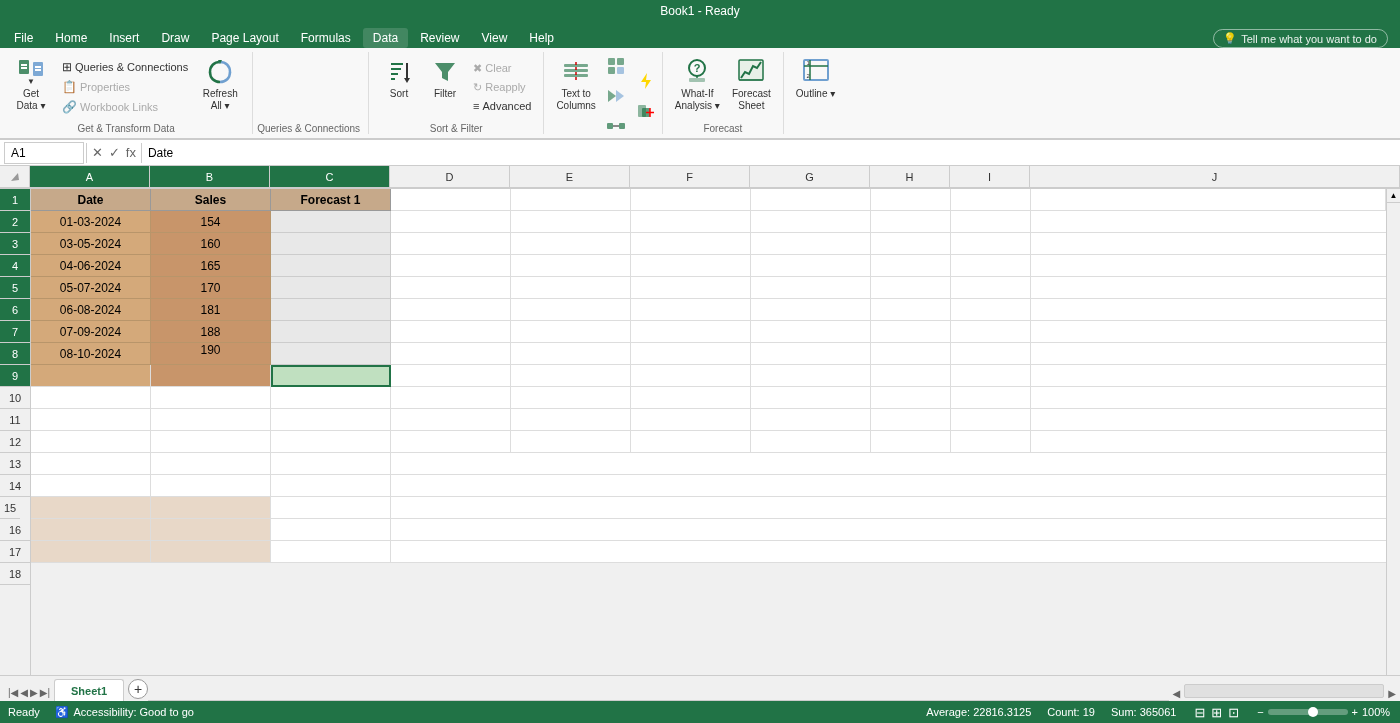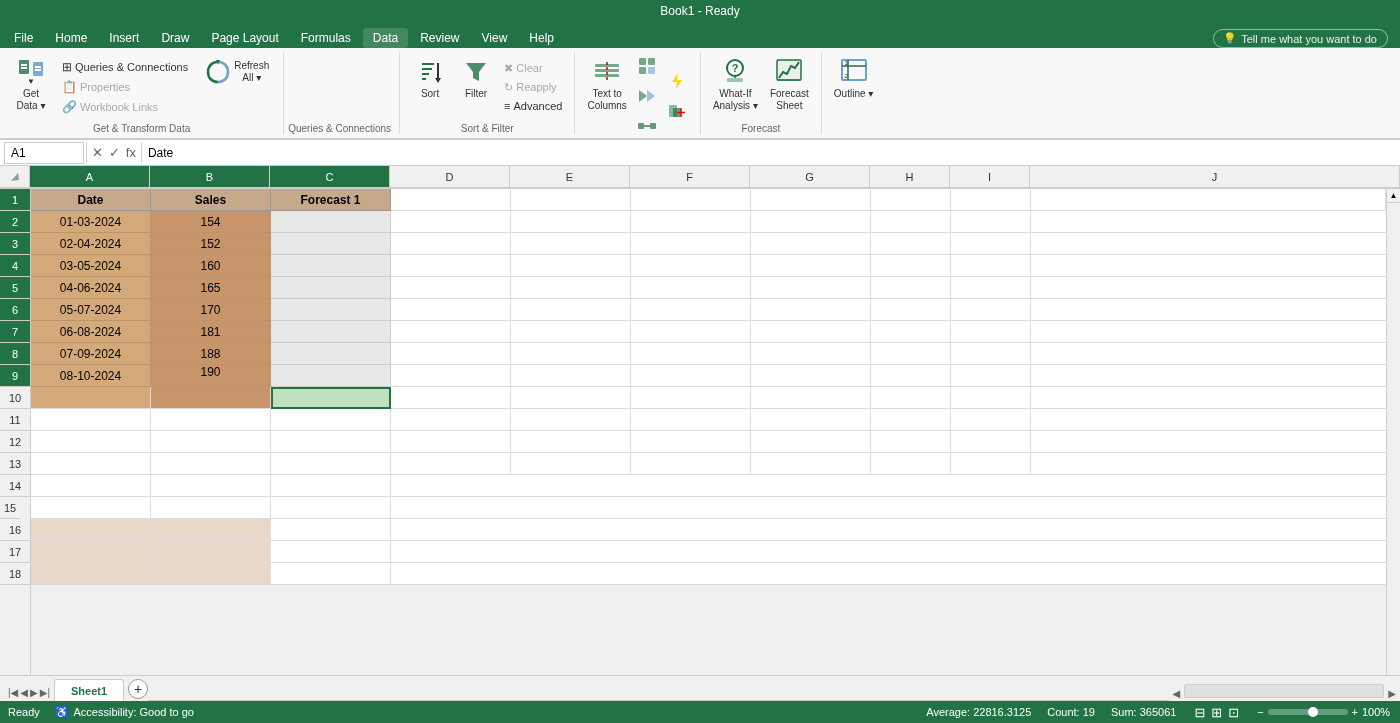--- a/index.html
+++ b/index.html
@@ -60,21 +60,21 @@
           <div style="display:flex;align-items:center;padding:2px 4px;cursor:pointer;border-radius:2px;font-size:11px;color:#aaa;white-space:nowrap;">
             <span style="margin-right:3px;font-size:12px;">📋</span>
             <span>Properties</span>
           </div>
           <div style="display:flex;align-items:center;padding:2px 4px;cursor:pointer;border-radius:2px;font-size:11px;color:#aaa;white-space:nowrap;">
             <span style="margin-right:3px;font-size:12px;">🔗</span>
             <span>Workbook Links</span>
           </div>
         </div>
 
-        <div style="display:flex;align-items:center;padding:4px 6px;cursor:pointer;border-radius:3px;min-width:48px;font-size:11px;color:#333;text-align:center;">
+        <div style="display:flex;flex-direction:column;align-items:center;padding:4px 6px;cursor:pointer;border-radius:3px;min-width:48px;font-size:11px;color:#333;text-align:center;">
           <div style="width:32px;height:32px;display:flex;align-items:center;justify-content:center;font-size:24px;">
             <svg width="32" height="32" viewBox="0 0 32 32">
               <path d="M16 6 C10 6 6 10 6 16" stroke="#217346" stroke-width="2.5" fill="none" stroke-linecap="round"></path>
               <path d="M6 16 C6 22 10 26 16 26" stroke="#217346" stroke-width="2.5" fill="none"></path>
               <path d="M16 26 C22 26 26 22 26 16" stroke="#70a0d0" stroke-width="2.5" fill="none"></path>
               <path d="M26 16 C26 10 22 6 16 6" stroke="#70a0d0" stroke-width="2.5" fill="none" stroke-linecap="round"></path>
               <polygon points="14,4 18,4 16,8" fill="#217346"></polygon>
             </svg>
           </div>
           <span style="font-size:10px;line-height:1.2;">Refresh<br>All ▾</span>
@@ -125,21 +125,21 @@
           </div>
           <div style="display:flex;align-items:center;padding:2px 4px;cursor:pointer;border-radius:2px;font-size:11px;color:#333;white-space:nowrap;">
             <span style="margin-right:3px;">≡</span>
             <span>Advanced</span>
           </div>
         </div>
       </div>
       <div style="font-size:10px;color:#666;text-align:center;margin-top:2px;">Sort &amp; Filter</div>
     </div>
 
-    <div style="display:flex;flex-direction:column;border-right:1px solid #ddd;padding-right:9px;padding-left:4px;">
+    <div style="display:flex;flex-direction:column;border-right:1px solid #ddd;padding-right:2px;padding-left:4px;">
       <div style="display:flex;flex-direction:row;gap:2px;flex:1;align-items:flex-start;">
 
         <div style="display:flex;flex-direction:column;align-items:center;padding:4px 4px;cursor:pointer;border-radius:3px;min-width:46px;font-size:11px;color:#333;text-align:center;">
           <div style="width:32px;height:32px;display:flex;align-items:center;justify-content:center;">
             <svg width="32" height="32" viewBox="0 0 32 32">
               <rect x="4" y="8" width="24" height="3" rx="1" fill="#217346" opacity="0.6"></rect>
               <rect x="4" y="13" width="24" height="3" rx="1" fill="#217346" opacity="0.6"></rect>
               <rect x="4" y="18" width="24" height="3" rx="1" fill="#217346" opacity="0.6"></rect>
               <line x1="16" y1="6" x2="16" y2="26" stroke="#c00" stroke-width="1.5" stroke-dasharray="3,2"></line>
             </svg>
@@ -330,36 +330,20 @@
         <div style="width:120px;height:22px;border-bottom:1px solid #ccc;border-right:1px solid #ccc;font-size:12px;padding:0 4px;display:flex;align-items:center;background:#e8e8e8;overflow:hidden;"></div>
         <div style="width:120px;height:22px;border-bottom:1px solid #ddd;border-right:1px solid #ddd;background:white;"></div>
         <div style="width:120px;height:22px;border-bottom:1px solid #ddd;border-right:1px solid #ddd;background:white;"></div>
         <div style="width:120px;height:22px;border-bottom:1px solid #ddd;border-right:1px solid #ddd;background:white;"></div>
         <div style="width:120px;height:22px;border-bottom:1px solid #ddd;border-right:1px solid #ddd;background:white;"></div>
         <div style="width:80px;height:22px;border-bottom:1px solid #ddd;border-right:1px solid #ddd;background:white;"></div>
         <div style="width:80px;height:22px;border-bottom:1px solid #ddd;border-right:1px solid #ddd;background:white;"></div>
         <div style="flex:1;height:22px;border-bottom:1px solid #ddd;background:white;"></div>
       </div>
 
-      <div style="display:flex;flex-direction:row;">
-        <div style="width:120px;height:22px;border-bottom:1px solid #b8956a;border-right:1px solid #b8956a;font-size:12px;padding:0 4px;display:flex;align-items:center;justify-content:center;background:#d4a97a;overflow:hidden;">
-            <span>02-04-2024</span>
-          </div>
-        <div style="width:120px;height:22px;border-bottom:1px solid #b8956a;border-right:1px solid #b8956a;font-size:12px;padding:0 4px;display:flex;align-items:center;justify-content:center;background:#c8956a;overflow:hidden;">
-            <span>152</span>
-          </div>
-        <div style="width:120px;height:22px;border-bottom:1px solid #ccc;border-right:1px solid #ccc;font-size:12px;padding:0 4px;display:flex;align-items:center;background:#e8e8e8;overflow:hidden;"></div>
-        <div style="width:120px;height:22px;border-bottom:1px solid #ddd;border-right:1px solid #ddd;background:white;"></div>
-        <div style="width:120px;height:22px;border-bottom:1px solid #ddd;border-right:1px solid #ddd;background:white;"></div>
-        <div style="width:120px;height:22px;border-bottom:1px solid #ddd;border-right:1px solid #ddd;background:white;"></div>
-        <div style="width:120px;height:22px;border-bottom:1px solid #ddd;border-right:1px solid #ddd;background:white;"></div>
-        <div style="width:80px;height:22px;border-bottom:1px solid #ddd;border-right:1px solid #ddd;background:white;"></div>
-        <div style="width:80px;height:22px;border-bottom:1px solid #ddd;border-right:1px solid #ddd;background:white;"></div>
-        <div style="flex:1;height:22px;border-bottom:1px solid #ddd;background:white;"></div>
-      </div>
 
       <div style="display:flex;flex-direction:row;">
         <div style="width:120px;height:22px;border-bottom:1px solid #b8956a;border-right:1px solid #b8956a;font-size:12px;padding:0 4px;display:flex;align-items:center;justify-content:center;background:#d4a97a;overflow:hidden;">
             <span>03-05-2024</span>
           </div>
         <div style="width:120px;height:22px;border-bottom:1px solid #b8956a;border-right:1px solid #b8956a;font-size:12px;padding:0 4px;display:flex;align-items:center;justify-content:center;background:#c8956a;overflow:hidden;">
             <span>160</span>
           </div>
         <div style="width:120px;height:22px;border-bottom:1px solid #ccc;border-right:1px solid #ccc;font-size:12px;padding:0 4px;display:flex;align-items:center;background:#e8e8e8;overflow:hidden;"></div>
         <div style="width:120px;height:22px;border-bottom:1px solid #ddd;border-right:1px solid #ddd;background:white;"></div>

